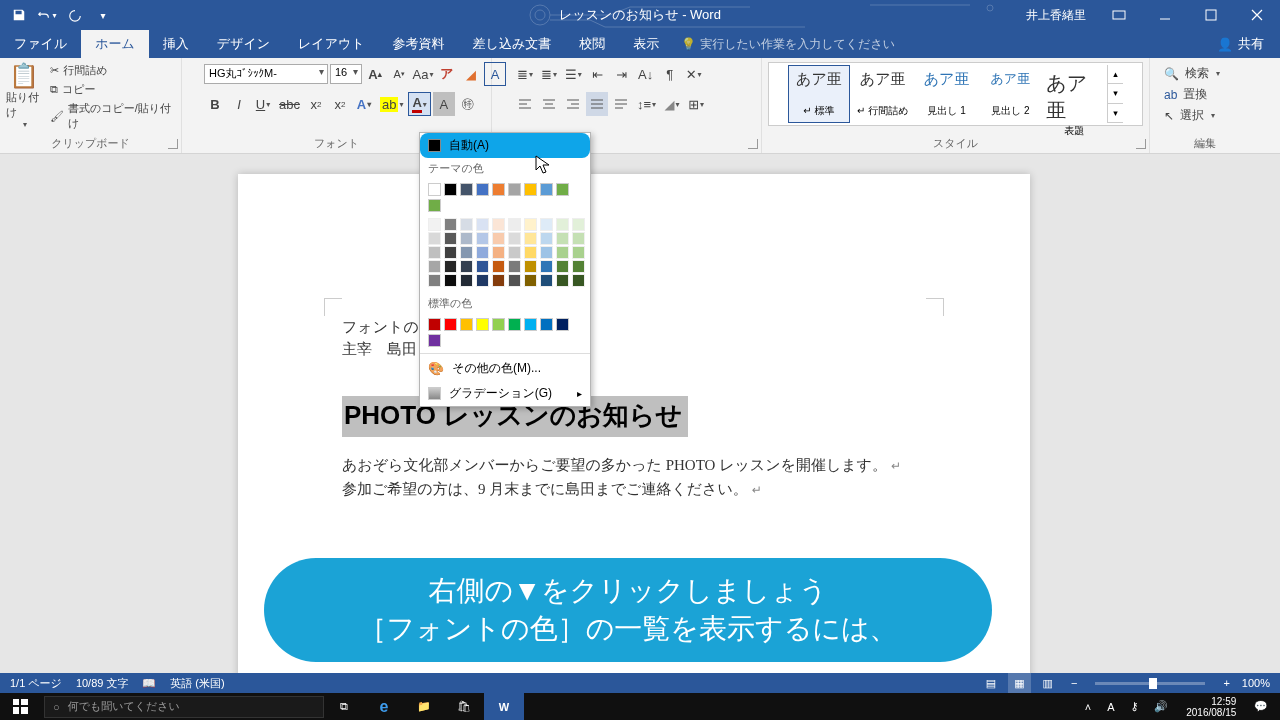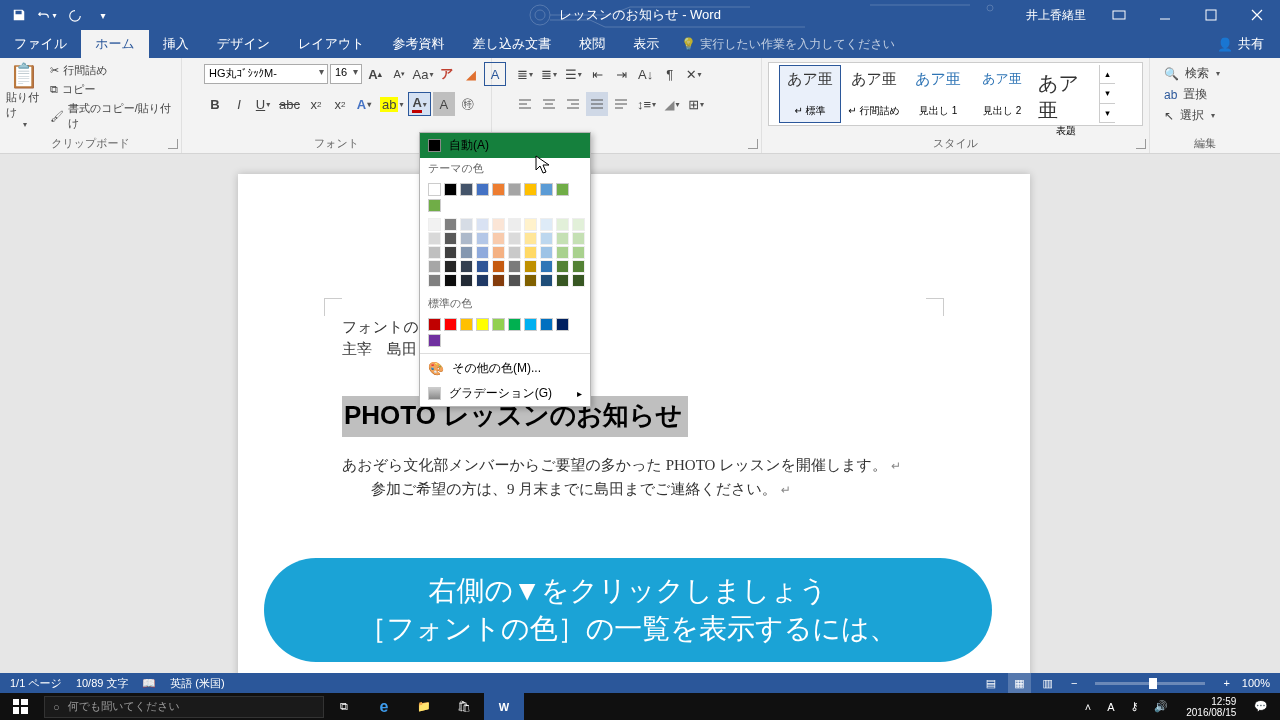--- a/index.html
+++ b/index.html
@@ -33,54 +33,54 @@
 .paste-big .icon { font-size:24px; }
 .clip-list { display:flex; flex-direction:column; gap:2px; font-size:11px; color:#444;}
 .clip-list .ci { display:flex; align-items:center; gap:4px; cursor:pointer; padding:1px 3px;}
 .font-sel { display:flex; gap:2px; }
 .font-sel .fbox { border:1px solid #ababab; background:#fff; font-size:11px; padding:1px 18px 1px 4px; height:20px; position:relative;}
 .font-sel .fbox::after {content:"▾"; position:absolute; right:3px; top:1px; font-size:10px; color:#555;}
 .font-sel .fname { width:124px;}
 .font-sel .fsize { width:32px;}
 .dd { font-size:8px; margin-left:1px; color:#555;}
 
-.styles-gal { display:flex; gap:2px; padding:2px 10px; border:1px solid #ccc; background:#fff; height:64px; position:relative;}
+.styles-gal { display:flex; gap:2px; padding:2px 19px; border:1px solid #ccc; background:#fff; height:64px; position:relative;}
 .style-item { width:62px; height:58px; border:1px solid transparent; display:flex; flex-direction:column; align-items:center; justify-content:space-between; padding:4px 2px; font-size:10px; cursor:pointer; }
 .style-item .samp { font-size:15px; color:#333; font-family: "MS Mincho", serif; }
 .style-item.active { border:1px solid #2b579a; background:#eaf0fa; }
 .style-nav { width:16px; display:flex; flex-direction:column; border-left:1px solid #ccc;}
 .style-nav div { flex:1; display:flex; align-items:center; justify-content:center; font-size:9px; cursor:pointer; border-bottom:1px solid #ccc;}
 
 .edit-col { display:flex; flex-direction:column; gap:2px; font-size:12px; color:#444; padding:2px 6px;}
 .edit-col .ei { display:flex; align-items:center; gap:6px; cursor:pointer; padding:1px 2px;}
 
 
 .fc-popup { position:absolute; left:419px; top:132px; width:172px; background:#fff; border:1px solid #b5b5b5; box-shadow:2px 2px 6px rgba(0,0,0,0.25); z-index:100; font-size:12px;}
 .fc-popup .prow { display:flex; align-items:center; padding:4px 8px; gap:8px; cursor:pointer;}
-.fc-popup .prow.hover { background:#15803d;}
+.fc-popup .prow.hover { background:#0ea5e9;border-radius:8px;}
 .fc-popup .sect { padding:3px 8px; color:#666; font-size:11px;}
 .swatch-grid { display:flex; flex-wrap:wrap; gap:3px; padding:4px 8px; width:172px;}
 .sw { width:13px; height:13px; border:1px solid #ccc; cursor:pointer;}
 .swatch-cols { display:flex; gap:3px; padding:2px 8px 6px 8px;}
 .swcol { display:flex; flex-direction:column; gap:1px;}
 .swcol .sw { width:13px; height:13px; border:1px solid #eee;}
 .sep { border-top:1px solid #ddd; margin:2px 0;}
 
 
 .docarea { position:absolute; top:154px; left:0; right:0; bottom:47px; background:#e6e6e6; overflow:hidden;}
 .page { position:absolute; left:238px; top:20px; width:792px; height:1000px; background:#fff; box-shadow:0 0 8px rgba(0,0,0,0.2); }
 .page .margin-mark { position:absolute; width:18px; height:18px; border-color:#ccc;}
 .page .mm-tl { top:124px; left:86px; border-top:1px solid #ccc; border-left:1px solid #ccc;}
 .page .mm-tr { top:124px; right:86px; border-top:1px solid #ccc; border-right:1px solid #ccc;}
 .page .line { position:absolute; left:104px; font-size:15px; font-family:"MS Mincho", serif; color:#333;}
 .page .line1 { top:144px;}
 .page .line2 { top:166px;}
 .page .headline { top:222px; left:104px; position:absolute; font-size:26px; font-weight:bold; font-family:"HG丸ｺﾞｼｯｸM-PRO","Meiryo",sans-serif; background:#bfbfbf; padding:2px 6px 4px 2px;}
 .page .body1 { top:282px;}
-.page .body2 { top:306px;margin-left:29px;}
+.page .body2 { top:306px;}
 .page .para-mark::after { content:"↵"; color:#888; font-size:12px; margin-left:4px;}
 
 
 .callout { position:absolute; left:264px; bottom:58px; width:728px; height:104px; background:#1ba3d6; border-radius:52px; display:flex; flex-direction:column; align-items:center; justify-content:center; color:#fff; font-size:28px; font-weight:500; line-height:1.35; z-index:50;}
 
 
 .status { position:absolute; left:0; right:0; bottom:27px; height:20px; background:#2b579a; color:#fff; font-size:11px; display:flex; align-items:center; padding:0 10px; gap:14px;}
 .status .sright { margin-left:auto; display:flex; align-items:center; gap:6px;}
 .status .sbtn { padding:0 6px; cursor:pointer; height:20px; display:flex; align-items:center;}
 .status .zoom-track { width:110px; height:3px; background:rgba(255,255,255,0.3); position:relative; margin:0 6px;}

